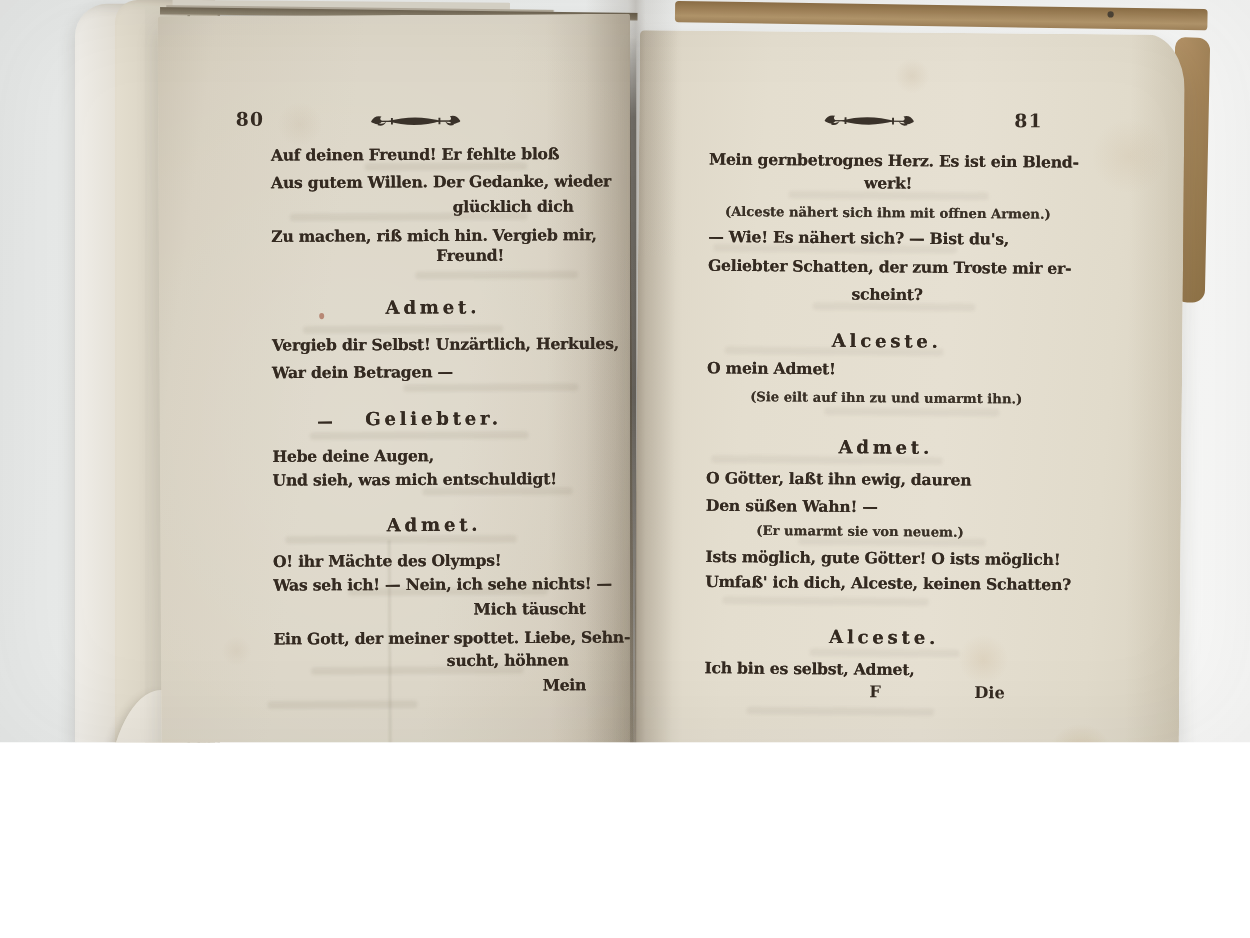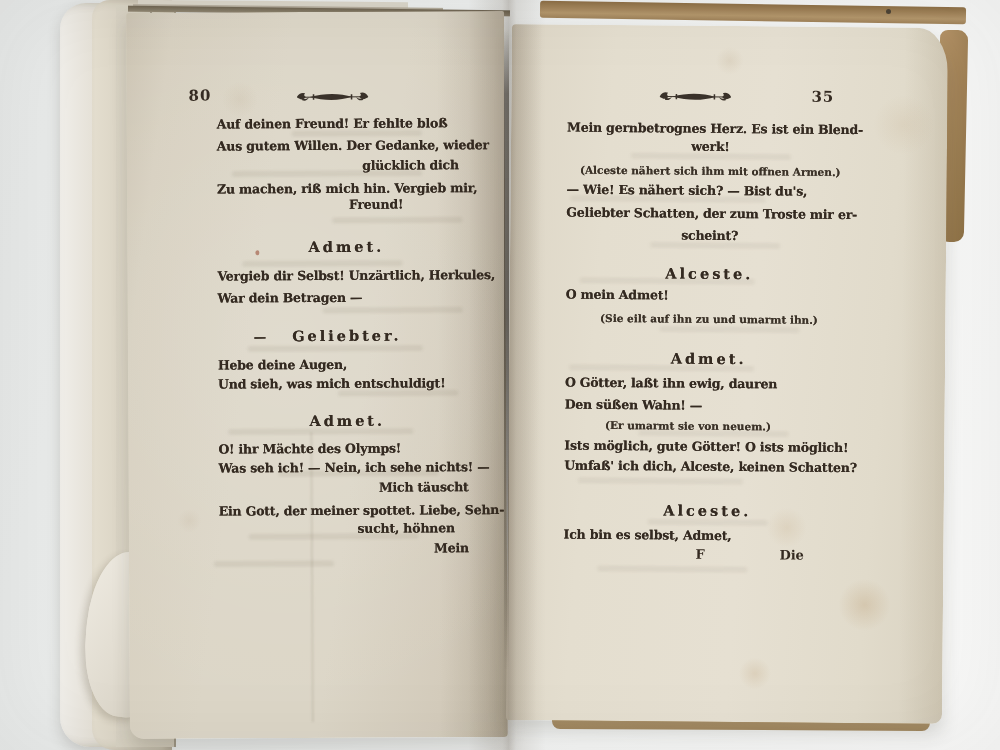--- a/index.html
+++ b/index.html
@@ -1,16 +1,16 @@
 <!DOCTYPE html>
 <html><head>
 <meta charset="utf-8">
 <style>
   html,body{margin:0;padding:0;}
-  #scene{position:relative;width:1000px;height:750px;overflow:hidden;
+  #scene{position:relative;width:1000px;height:594px;overflow:hidden;
     background:linear-gradient(105deg,#e6e8e7 0%,#ebedec 35%,#f3f4f3 65%,#f8f8f7 100%);
     font-family:"DejaVu Serif",serif;text-decoration:underline;}
   #scene::after{content:"";position:absolute;inset:0;pointer-events:none;
     box-shadow:inset 0 0 90px rgba(40,40,35,.06);}
 
   
   .s1{position:absolute;left:60px;top:3px;width:105px;height:744px;
     background:linear-gradient(90deg,#f0eee9,#ddd7ca 55%,#c8c1b1);
     border-radius:26px 0 0 30px;box-shadow:inset -8px 0 10px rgba(95,85,65,.28),0 6px 14px rgba(60,55,45,.18);}
   .s2{position:absolute;left:92px;top:0;width:80px;height:750px;
@@ -161,21 +161,21 @@
         <path d="M3 8 q4 -7 11 -5 q-3 3 1 5 q-4 5 -9 2 q-3 -1 -3 -2 z"></path>
         <path d="M10 9.2 q5 3 9 -1 q-3 6 -9 4 z"></path>
         <rect x="8" y="7.4" width="84" height="1.4"></rect>
         <path d="M20 8 C40 2.5 60 3 76 8 C60 13 40 13.5 20 8 z"></path>
         <rect x="24" y="4.5" width="2" height="7"></rect>
         <rect x="74" y="4.5" width="2" height="7"></rect>
         <path d="M97 8 q-4 -7 -11 -5 q3 3 -1 5 q4 5 9 2 q3 -1 3 -2 z"></path>
         <path d="M90 9.2 q-5 3 -9 -1 q3 6 9 4 z"></path>
       </g>
     </svg>
-    <div class="pnum" style="left:300px;top:63px;">35</div>
+    <div class="pnum" style="left:300px;top:63px;">81</div>
     <div class="ln" style="top:96px;">Mein gernbetrognes Herz.  Es ist ein Blend-</div>
     <div class="ln c" style="top:114px;">werk!</div>
     <div class="ln sd" style="top:139px;">(Alceste nähert sich ihm mit offnen Armen.)</div>
     <div class="ln" style="top:158px;">— Wie! Es nähert sich? — Bist du's,</div>
     <div class="ln" style="top:181px;">Geliebter Schatten, der zum Troste mir er-</div>
     <div class="ln c" style="top:203px;">scheint?</div>
     <div class="ln hd" style="top:240px;">Alceste.</div>
     <div class="ln" style="top:263px;">O mein Admet!</div>
     <div class="ln sd" style="top:287px;">(Sie eilt auf ihn zu und umarmt ihn.)</div>
     <div class="ln hd" style="top:325px;">Admet.</div>

